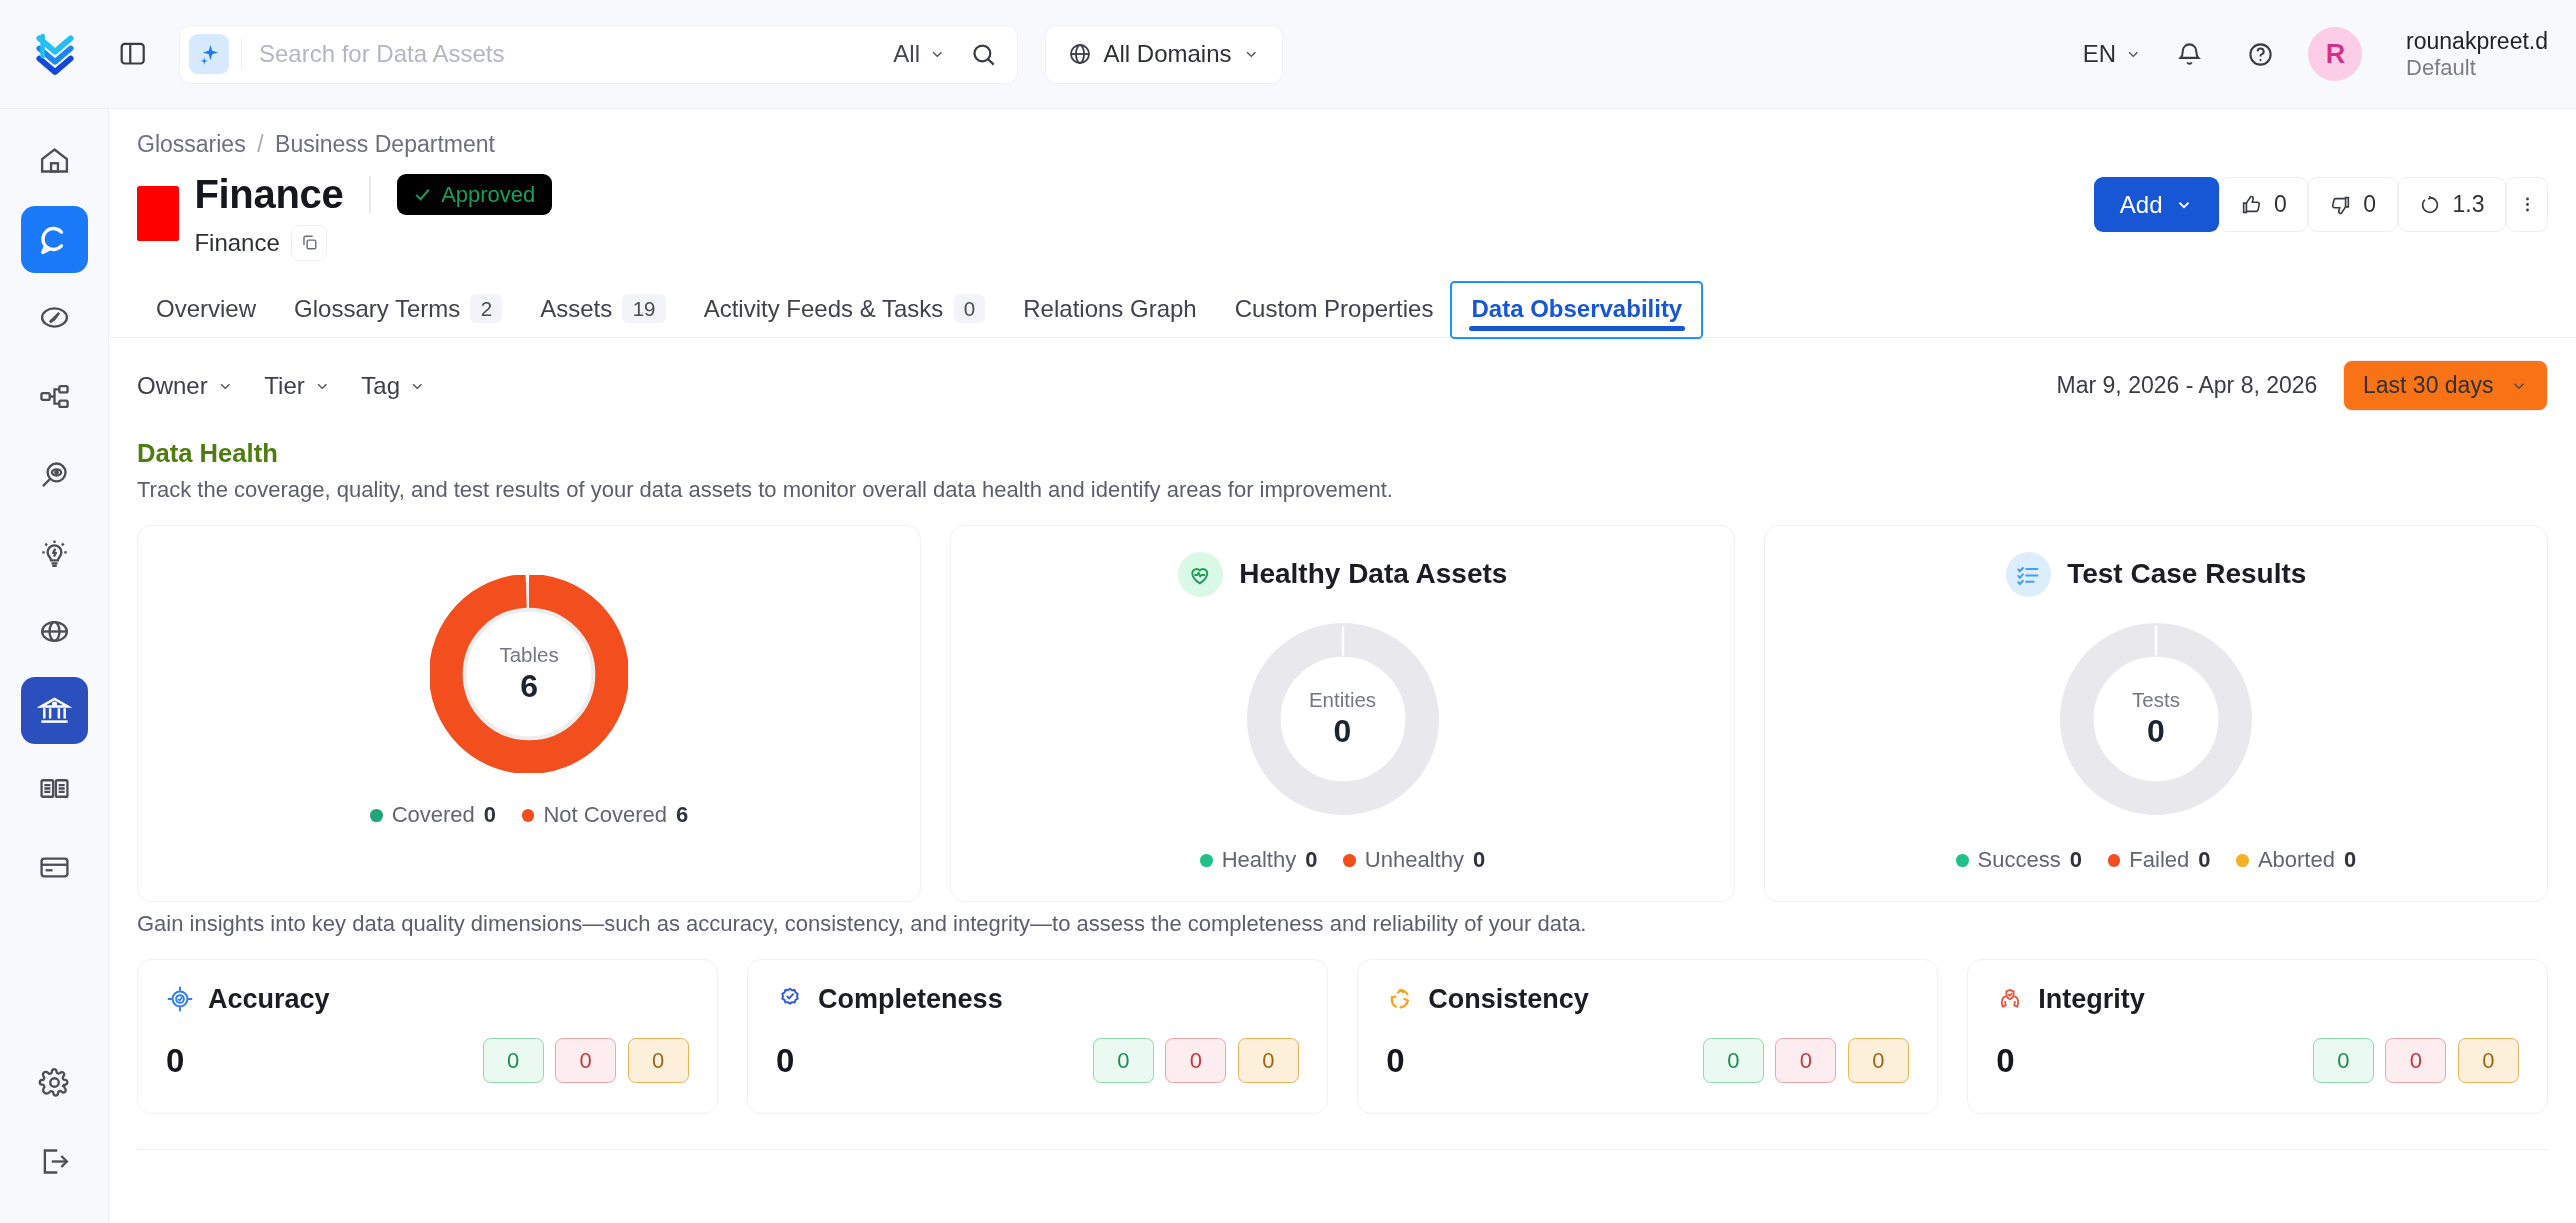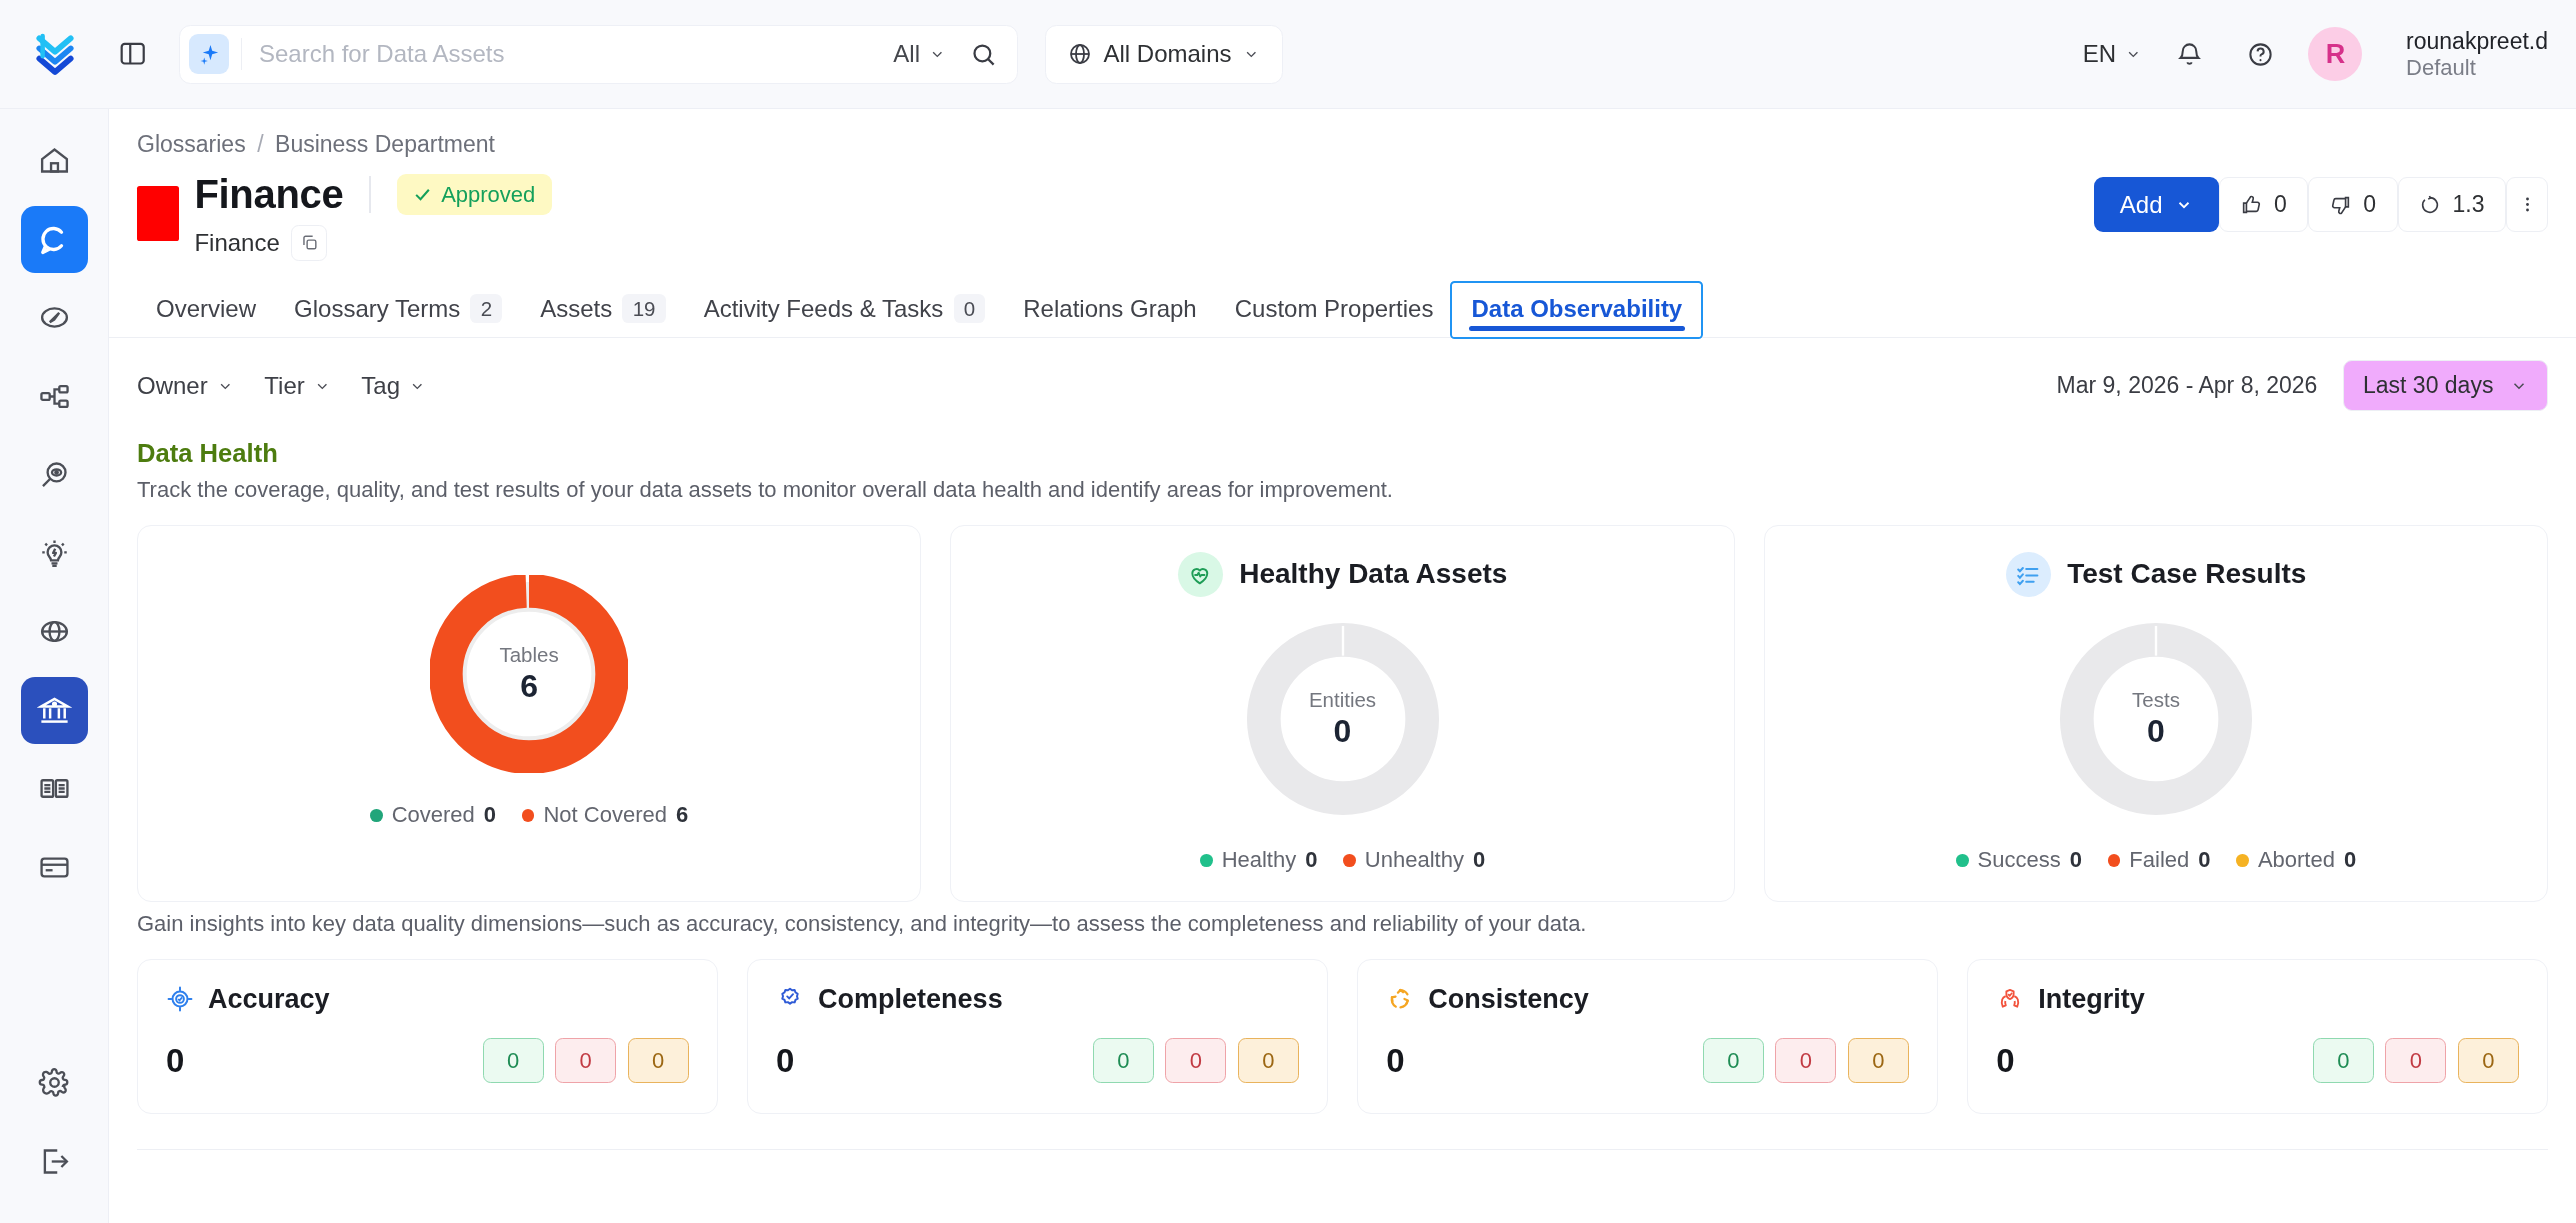--- a/index.html
+++ b/index.html
@@ -94,21 +94,21 @@
   .crumb a { color: #6D707A; text-decoration: none; cursor: pointer; }
   .crumb .sep { color: #A7AAB4; }
   .titlerow { display: flex; align-items: flex-start; margin-top: 14px; }
   .color-chip { width: 42px; height: 55px; background: #FF0000; border-radius: 2.6px; margin: 14px 15.4px 0 0; flex: 0 0 auto; }
   .titlecol { display: flex; flex-direction: column; }
   .titleline { display: flex; align-items: center; gap: 25.6px; }
   .ptitle { font-size: 40px; font-weight: 700; color: #15171C; letter-spacing: -0.3px; }
   .vrule { width: 1.9px; height: 37px; background: #E6E8EE; }
   .approved {
     display: flex; align-items: center; gap: 9px;
-    background: #fef9c3; color: #17А05A; color: #14A05B;
+    background: #000000; color: #17А05A; color: #14A05B;
     border-radius: 9px; padding: 7.7px 16.6px; font-size: 22px; white-space: nowrap;
   }
   .subline { display: flex; align-items: center; gap: 11.5px; margin-top: 7.7px; }
   .sublabel { font-size: 24px; color: #2E3033; }
   .copy-btn {
     width: 36px; height: 36px; border: 1.9px solid #EDEFF4; border-radius: 7.7px; background: #fff;
     display: flex; align-items: center; justify-content: center; cursor: pointer;
   }
   .headright { margin-left: auto; display: flex; align-items: flex-start; gap: 0; padding-top: 5.1px; }
   .add-btn {
@@ -150,21 +150,21 @@
   
   .filters { display: flex; align-items: center; padding: 22px 28px 0 28px; }
   .filter {
     display: flex; align-items: center; gap: 9px;
     font-size: 24px; color: #3E4047; margin-right: 31px; cursor: pointer;
   }
   .filters .spacer { flex: 1; }
   .daterange { font-size: 23px; color: #3A3C43; margin-right: 25.6px; white-space: nowrap; }
   .range-select {
     display: flex; align-items: center; gap: 16.6px;
-    border: 1.9px solid #EDEFF4; border-radius: 9px; background: #f0abfc;
+    border: 1.9px solid #EDEFF4; border-radius: 9px; background: #f97316;
     height: 51px; padding: 0 19px; font-size: 23px; color: #2E3033; cursor: pointer; white-space: nowrap;
   }
 
   
   .section { padding: 0 28px; }
   .sec-title { font-size: 25.6px; font-weight: 700; color: #4d7c0f; margin-top: 28px; }
   .sec-sub { font-size: 22px; color: #5C5F69; margin-top: 9px; }
 
   .cardrow { display: flex; gap: 29.4px; margin-top: 22px; }
   .hcard {

